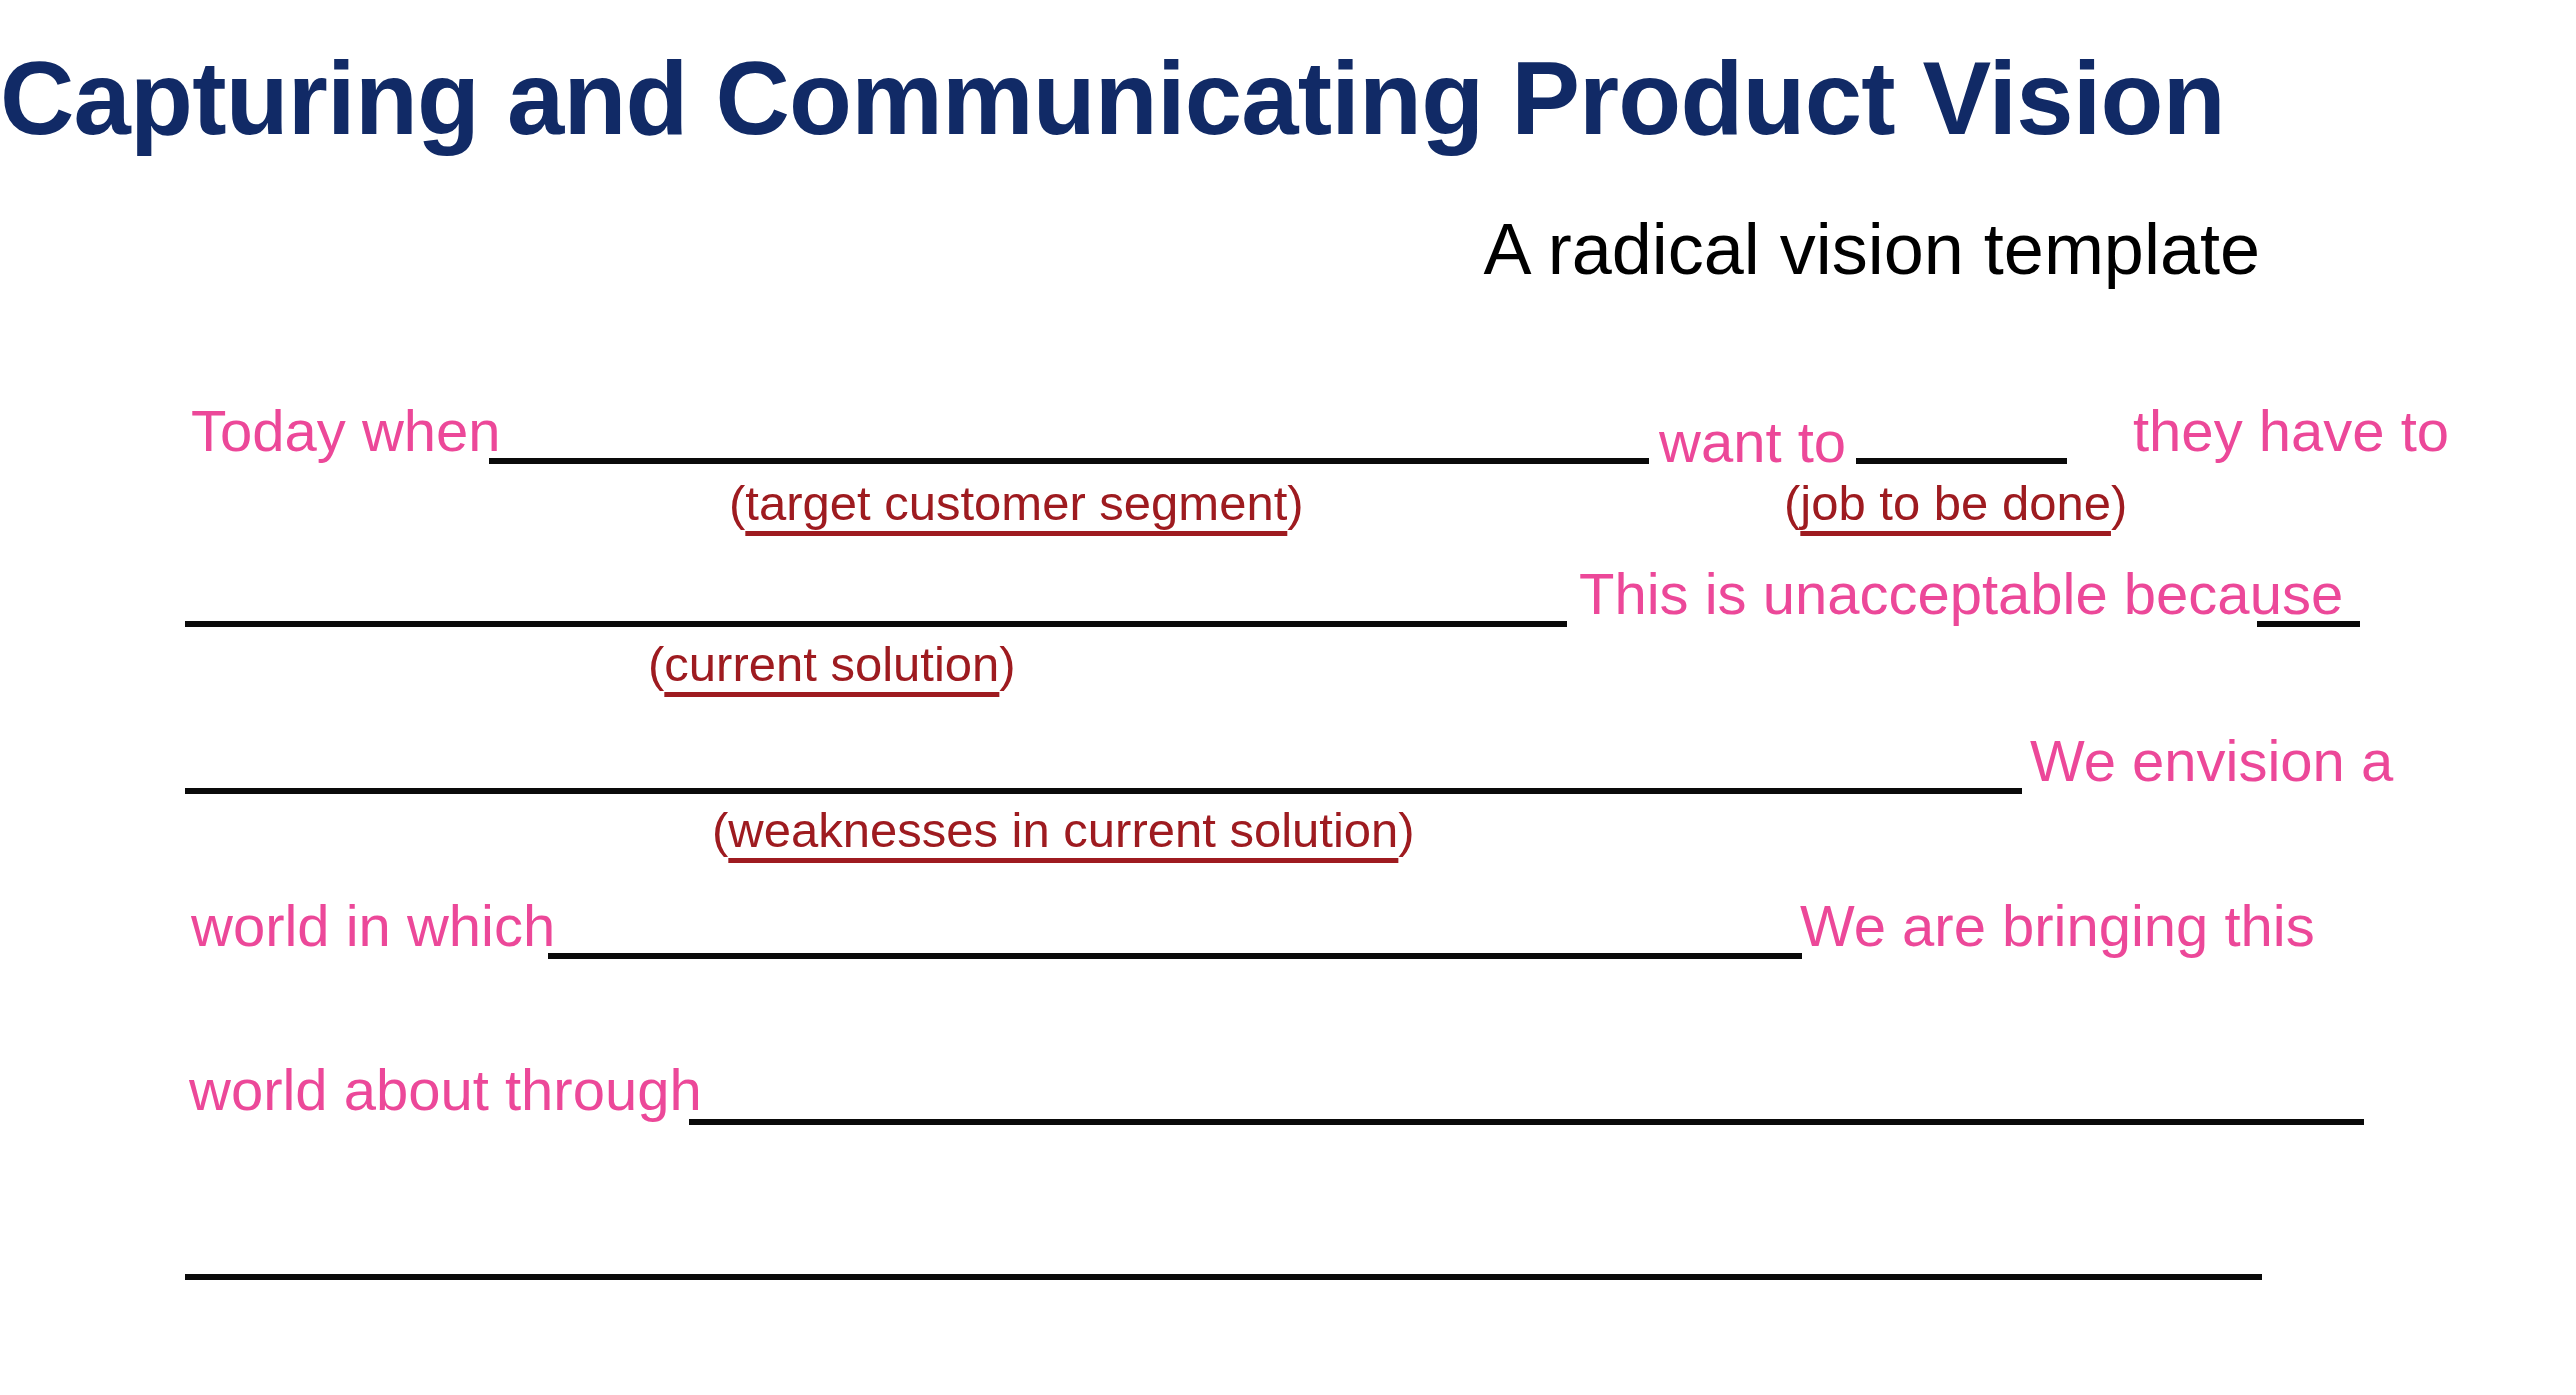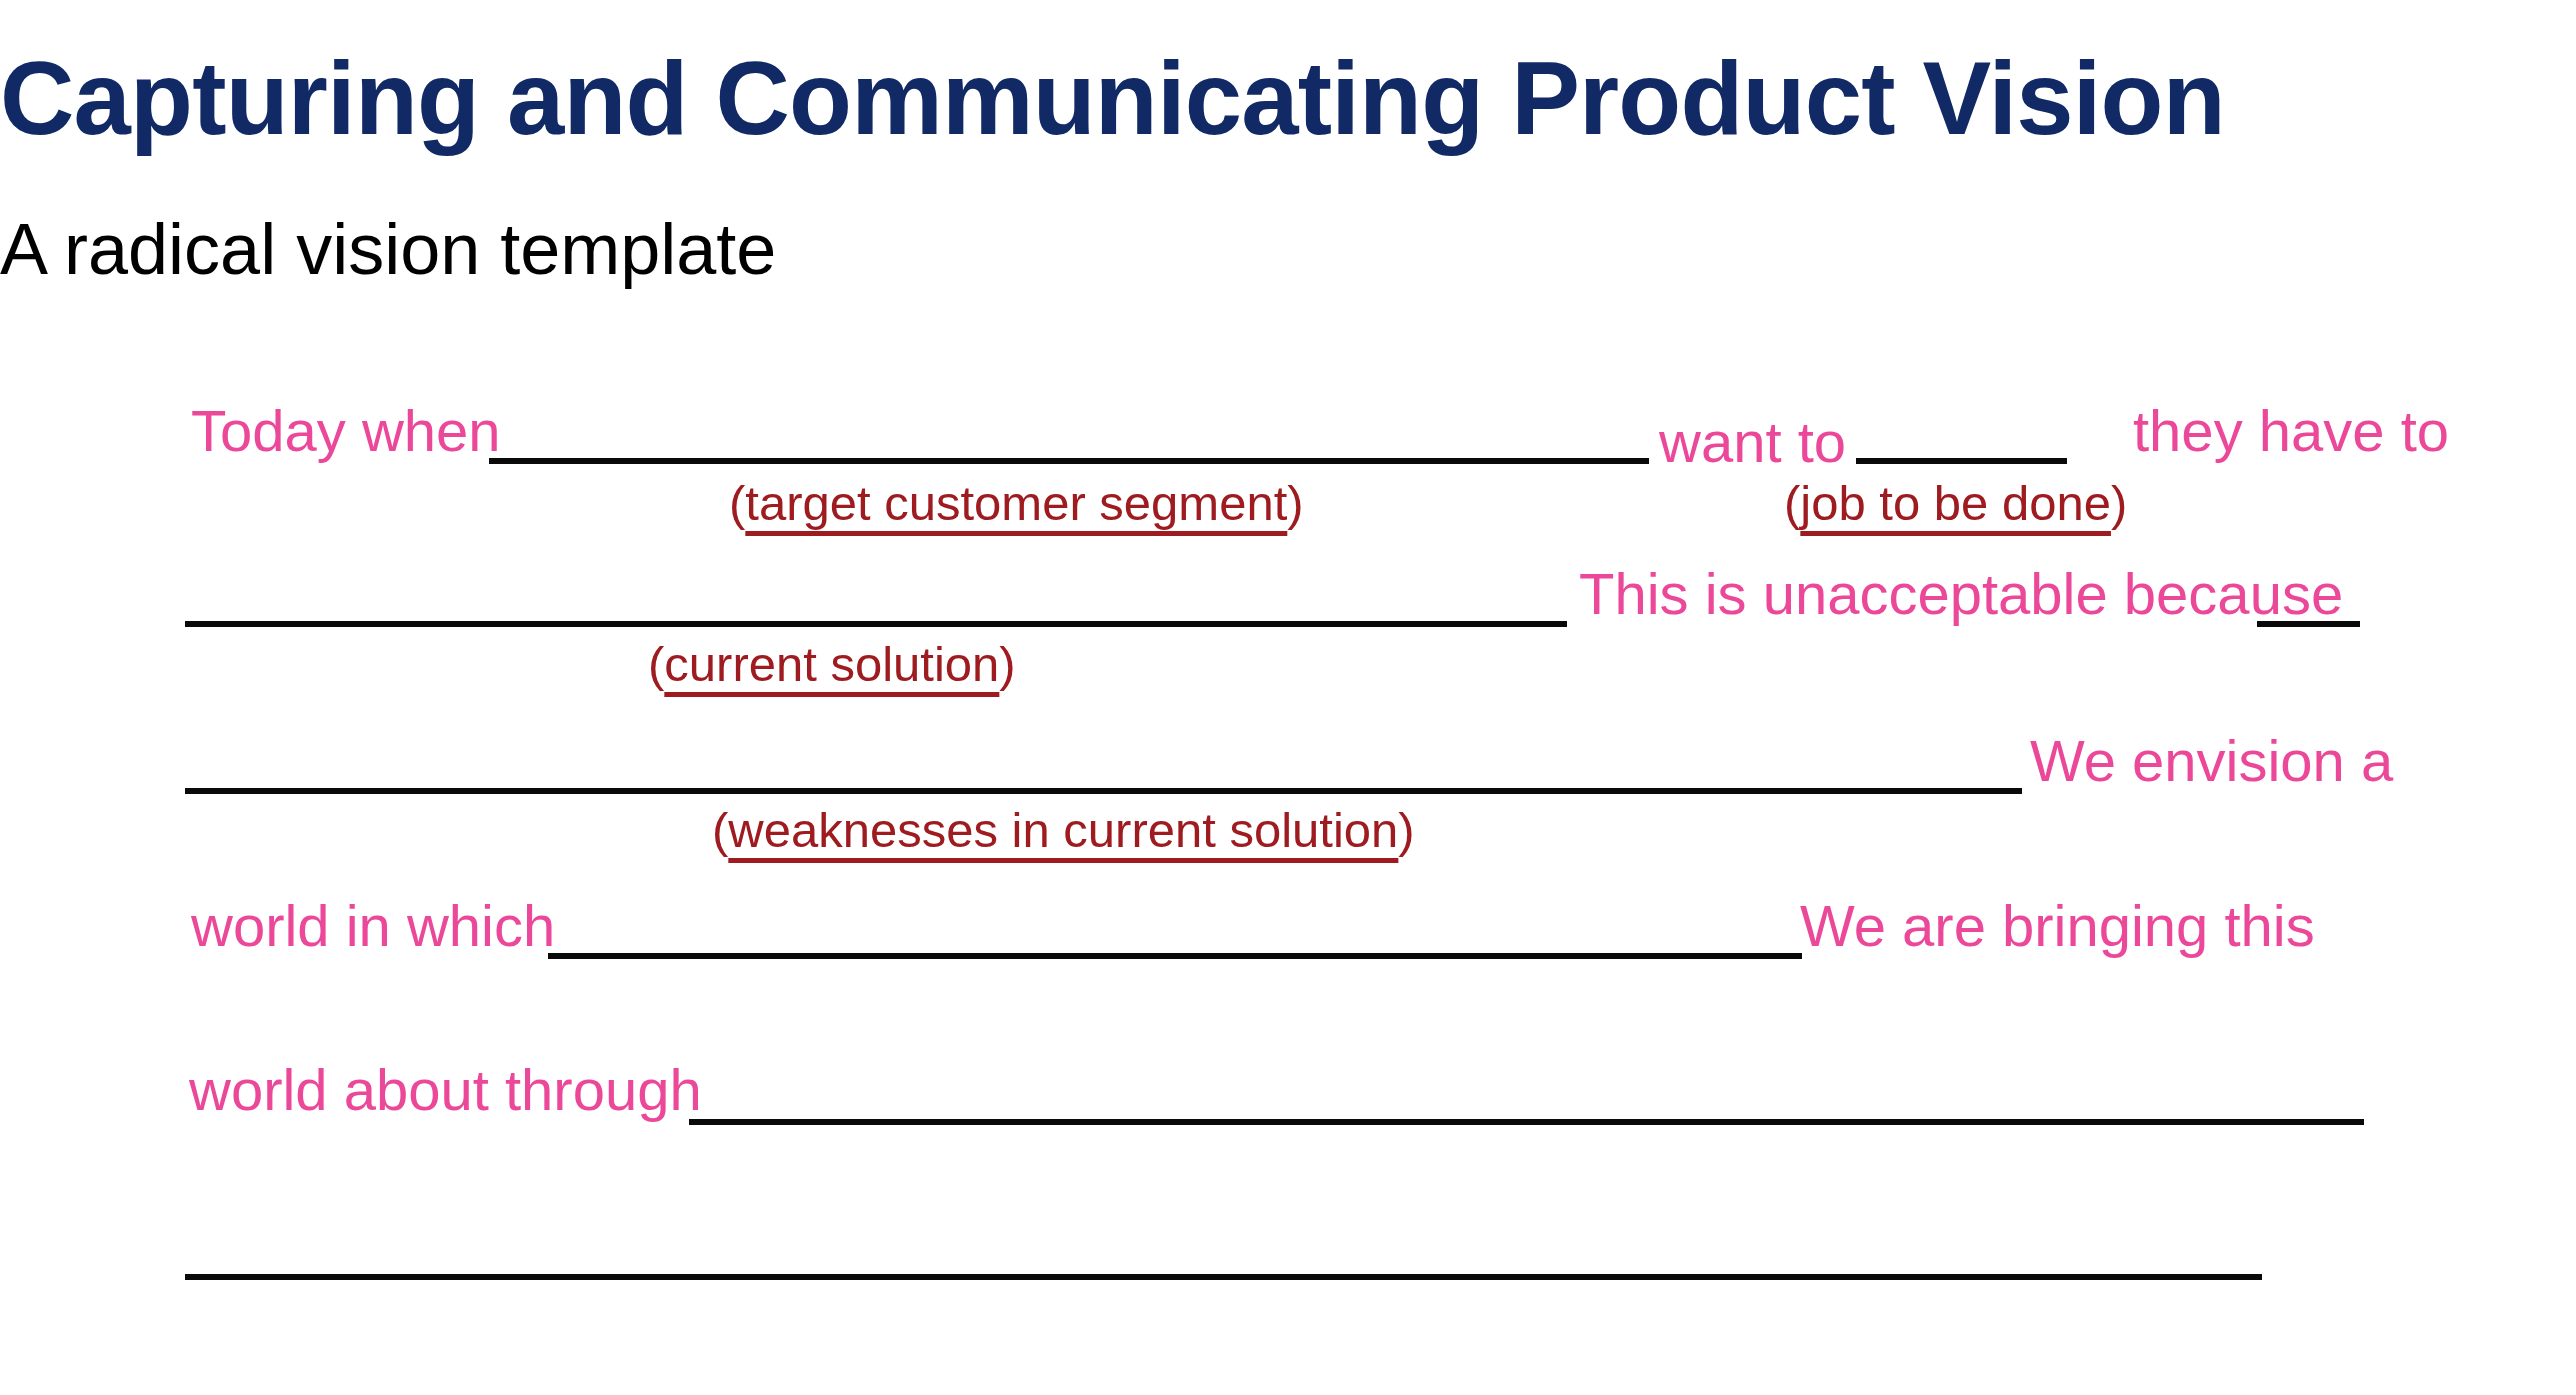--- a/index.html
+++ b/index.html
@@ -31,21 +31,21 @@
     letter-spacing: -0.8px;
     color: #112A66;
     white-space: nowrap;
     line-height: 1.05;
   }
   .subtitle {
     position: absolute;
     left: 0;
     top: 210px;
     width: 2260px;
-    text-align: left;
+    text-align: right;
     font-size: 72px;
     font-weight: normal;
     color: #000000;
     white-space: nowrap;
     line-height: 1.1;
   }
 
   
   .frag {
     position: absolute;

